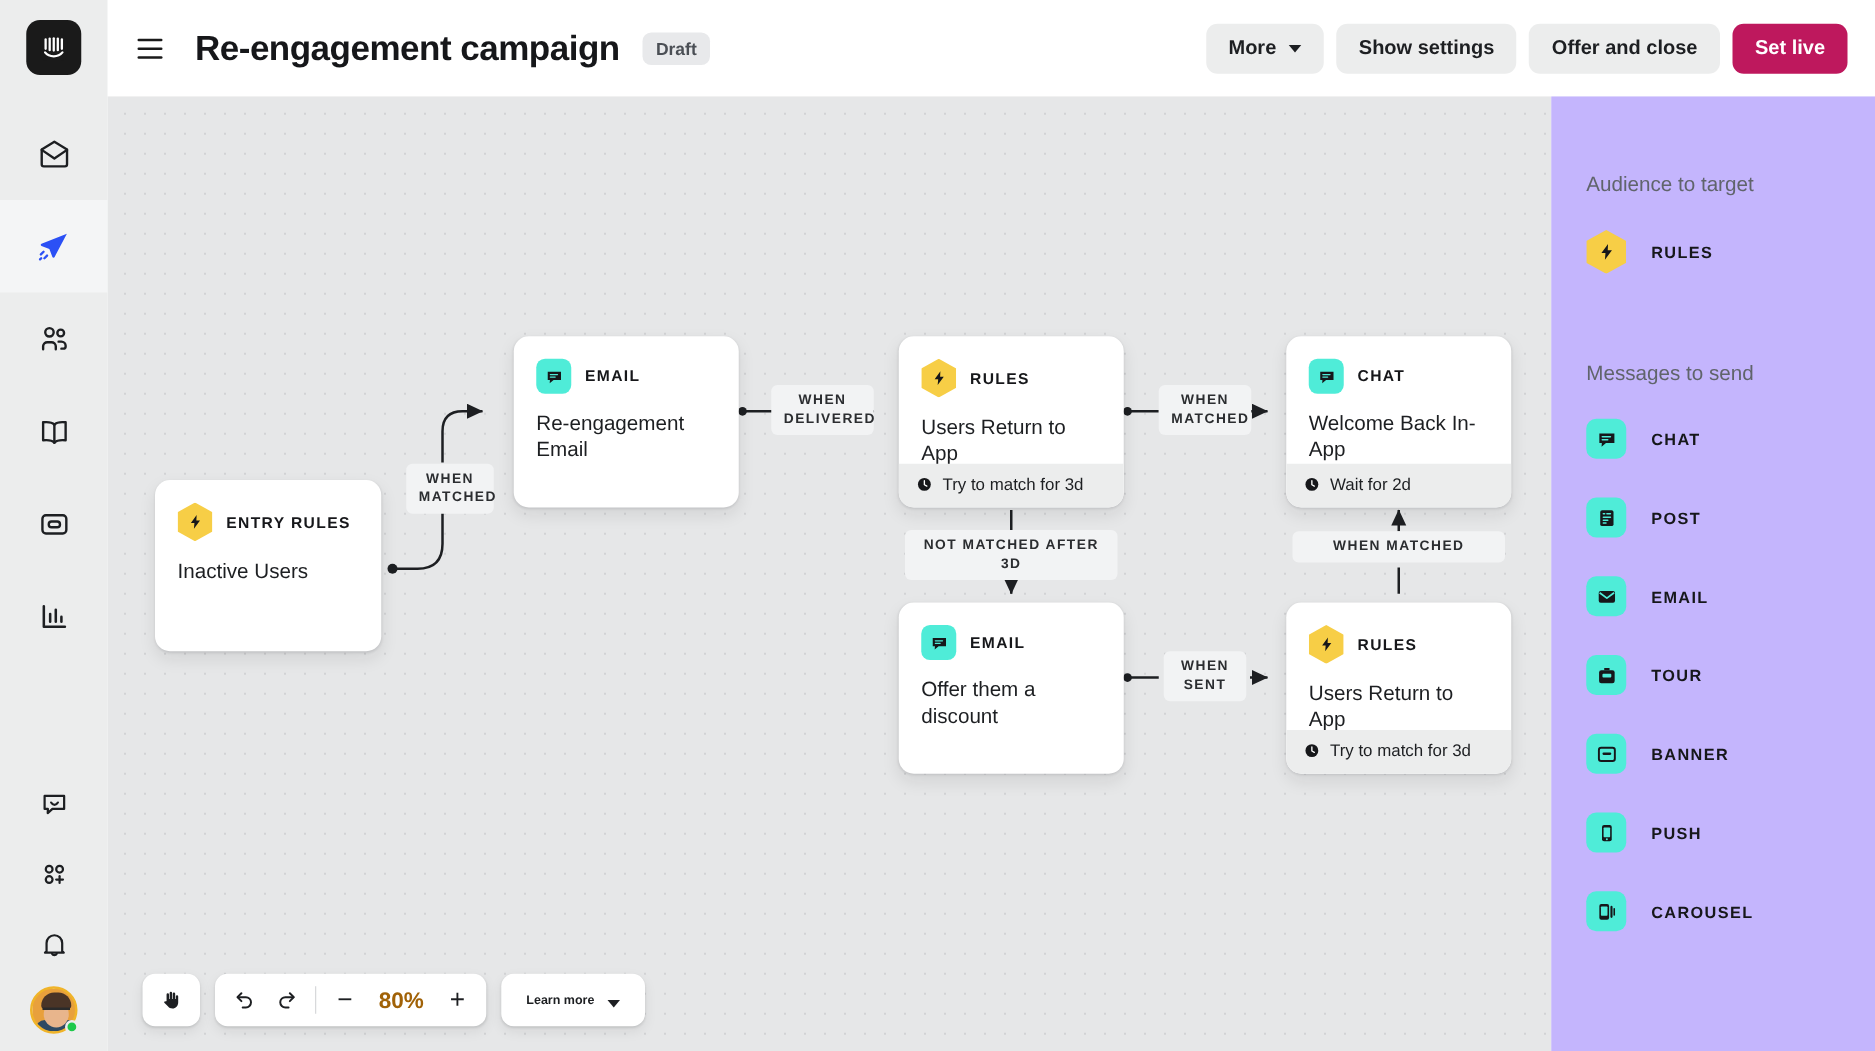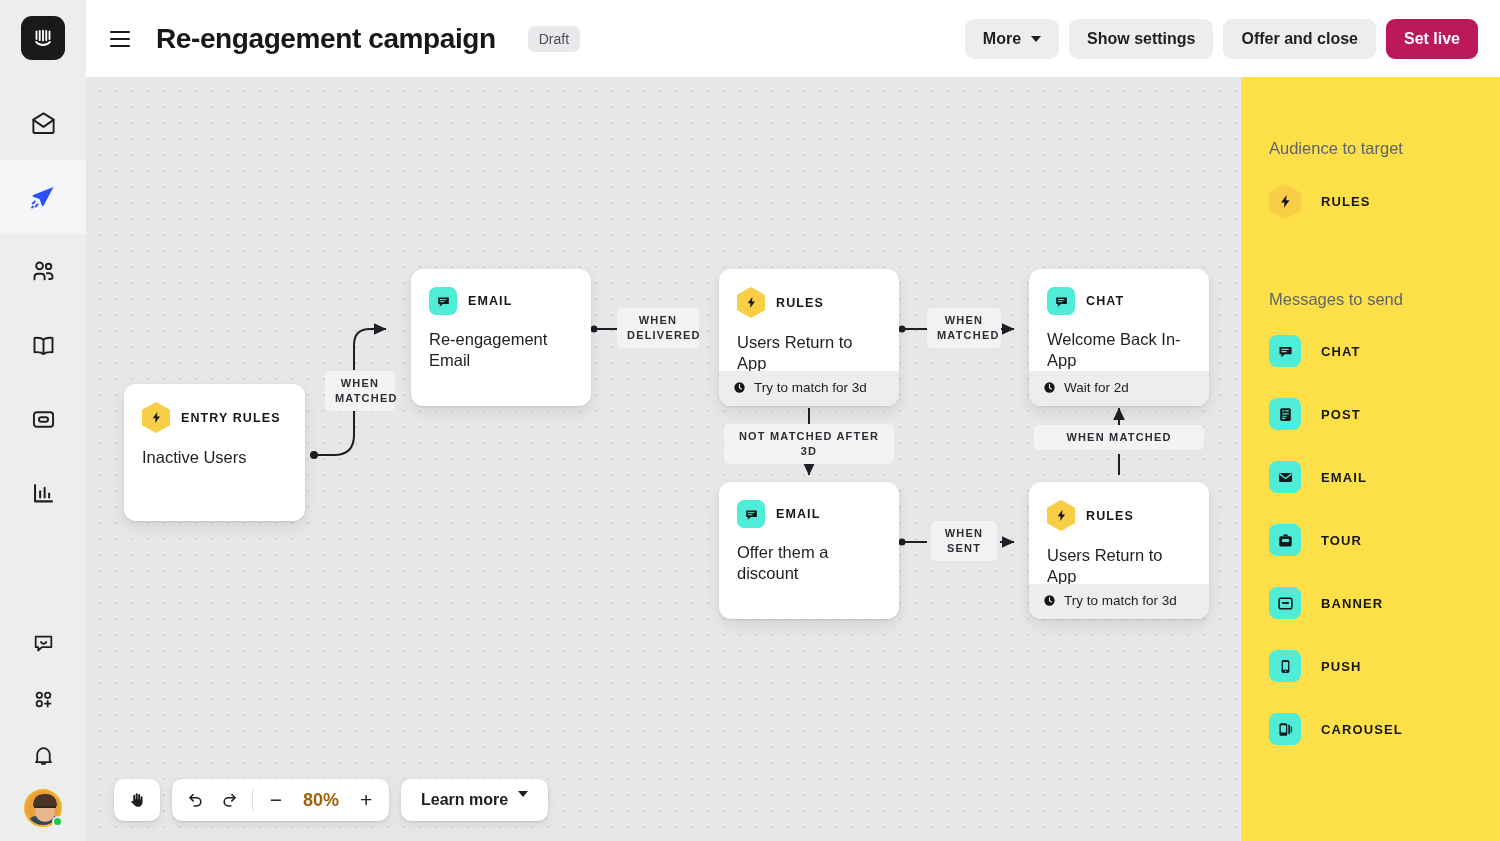--- a/index.html
+++ b/index.html
@@ -67,22 +67,22 @@
   .hamburger { width:24px; height:24px; display:flex; flex-direction:column; justify-content:center; gap:5px; cursor:pointer; }
   .hamburger span { display:block; height:2px; background:#1a1a1a; border-radius:1px; }
   .hamburger span:nth-child(1){width:20px;}
   .hamburger span:nth-child(2){width:20px;}
   .hamburger span:nth-child(3){width:20px;}
   .page-title {
     font-size:28px; font-weight:700; color:#16171a; letter-spacing:-0.4px;
     margin-left:22px; white-space:nowrap;
   }
   .draft-badge {
-    margin-left:32px; background:#e8e9eb; color:#4b4f55;
-    font-size:14px; padding:5px 11px; border-radius:7px; font-weight:400;
+    margin-left:18px; background:#e8e9eb; color:#4b4f55;
+    font-size:14px; padding:5px 11px; border-radius:7px; font-weight:700;
   }
   .header-actions { margin-left:auto; display:flex; align-items:center; gap:10px; }
   .btn {
     border:none; border-radius:9px; font-size:16px; font-weight:600;
     color:#1d1f22; background:#eceded; padding:11px 18px; cursor:pointer;
     font-family:inherit; display:flex; align-items:center; gap:10px; white-space:nowrap;
   }
   .btn.primary { background:#be185d; color:#ffffff; }
   .caret { width:0;height:0;border-left:5px solid transparent;border-right:5px solid transparent;border-top:6px solid #1d1f22; display:inline-block;}
 
@@ -148,24 +148,24 @@
     display:flex; align-items:center; padding:0 6px;
     box-shadow:0 1px 2px rgba(20,22,26,.12), 0 4px 10px rgba(20,22,26,.08);
   }
   .tb-btn {
     min-width:34px; height:34px; border:none; background:transparent; cursor:pointer;
     display:flex; align-items:center; justify-content:center; border-radius:7px;
     font-family:inherit; font-size:16px; color:#1d1f22;
   }
   .tb-sep { width:1px; height:22px; background:#d8d9db; margin:0 6px; }
   .zoom-val { font-size:18px; font-weight:700; color:#a16207; padding:0 10px; }
-  .tb-learn { padding:0 14px; font-size:16px; font-weight:600; color:#1d1f22; display:flex; align-items:flex-start; gap:10px; cursor:pointer; }
-
-  
-  .rpanel { flex:1 1 auto; background:#fde047; padding:62px 0 0 28px; position:relative; }
+  .tb-learn { padding:0 14px; font-size:10px; font-weight:600; color:#1d1f22; display:flex; align-items:flex-end; gap:10px; cursor:pointer; }
+
+  
+  .rpanel { flex:1 1 auto; background:#c4b5fd; padding:62px 0 0 28px; position:relative; }
   .rp-heading { font-size:16.5px; color:#60646b; margin-bottom:26px; }
   .rp-gap { height:40px; }
   .rp-item { display:flex; align-items:center; gap:20px; margin-bottom:31px; cursor:pointer; }
   .rp-label { font-size:13px; font-weight:700; letter-spacing:1.1px; color:#16171a; text-transform:uppercase; }
   .rp-chip { width:32px; height:32px; flex:0 0 32px; border-radius:8px; background:#4fecd8; display:flex; align-items:center; justify-content:center; }
   .rp-hex { width:32px; height:35px; flex:0 0 32px; position:relative; display:flex; align-items:center; justify-content:center; }
   .rp-hex .hexbg{ position:absolute; inset:0; background:#f7ce46; clip-path: polygon(50% 0%, 100% 25%, 100% 75%, 50% 100%, 0% 75%, 0% 25%); }
   .rp-hex svg{ position:relative; }
 </style>
 </head>

